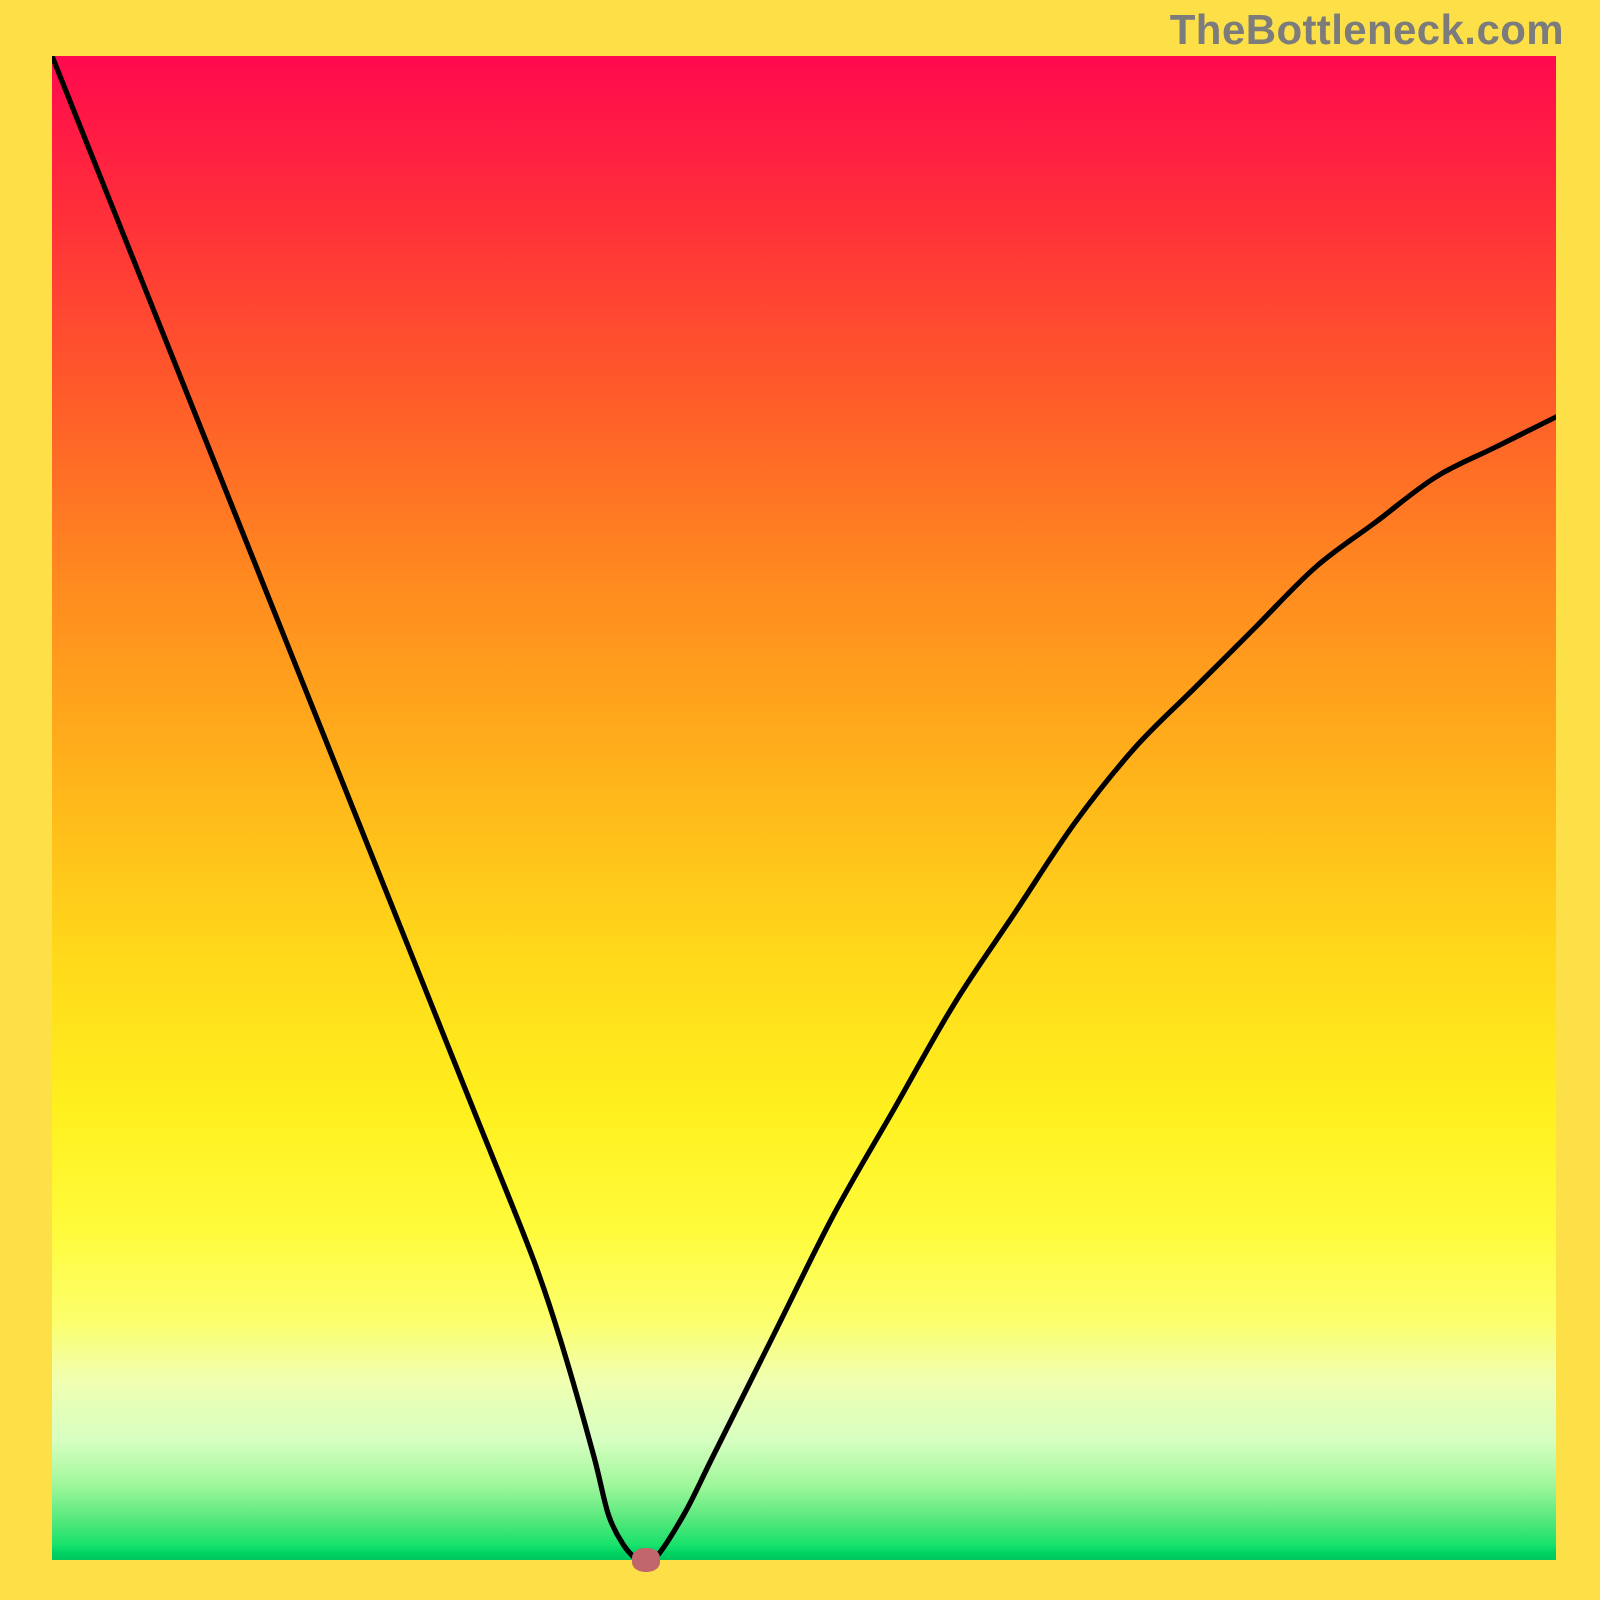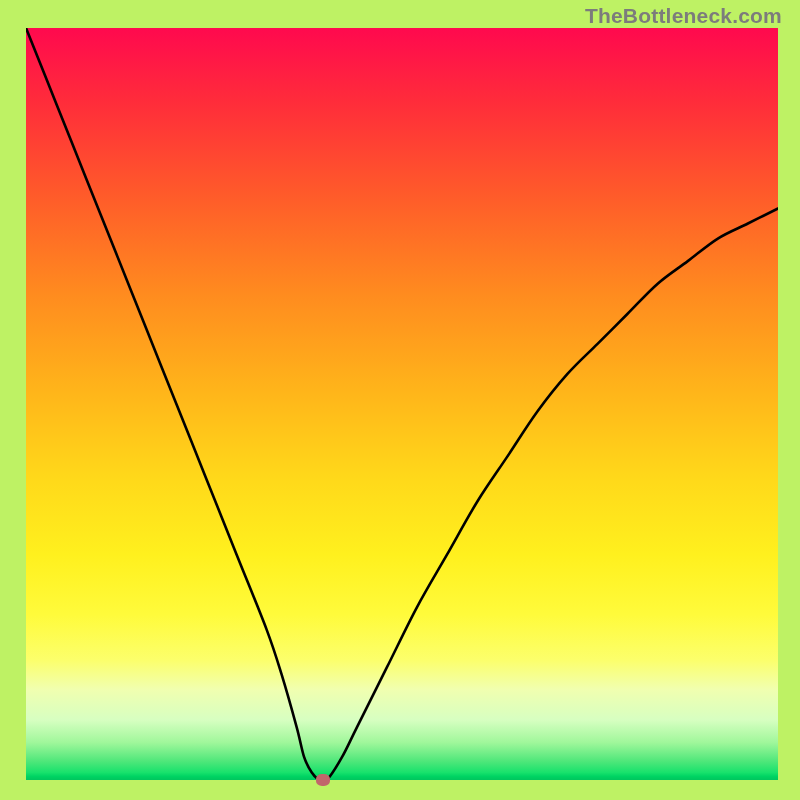--- a/index.html
+++ b/index.html
@@ -9,21 +9,21 @@
     height: 800px;
     background: #000;
     overflow: hidden;
   }
   .frame {
     position: absolute;
     left: 0;
     top: 0;
     width: 800px;
     height: 800px;
-    background: #bef264;
+    background: #fde047;
   }
   .plot-area {
     position: absolute;
     left: 26px;
     top: 28px;
     width: 752px;
     height: 752px;
     background: linear-gradient(to bottom,
       #ff094e 0%,
       #ff2d3a 10%,

